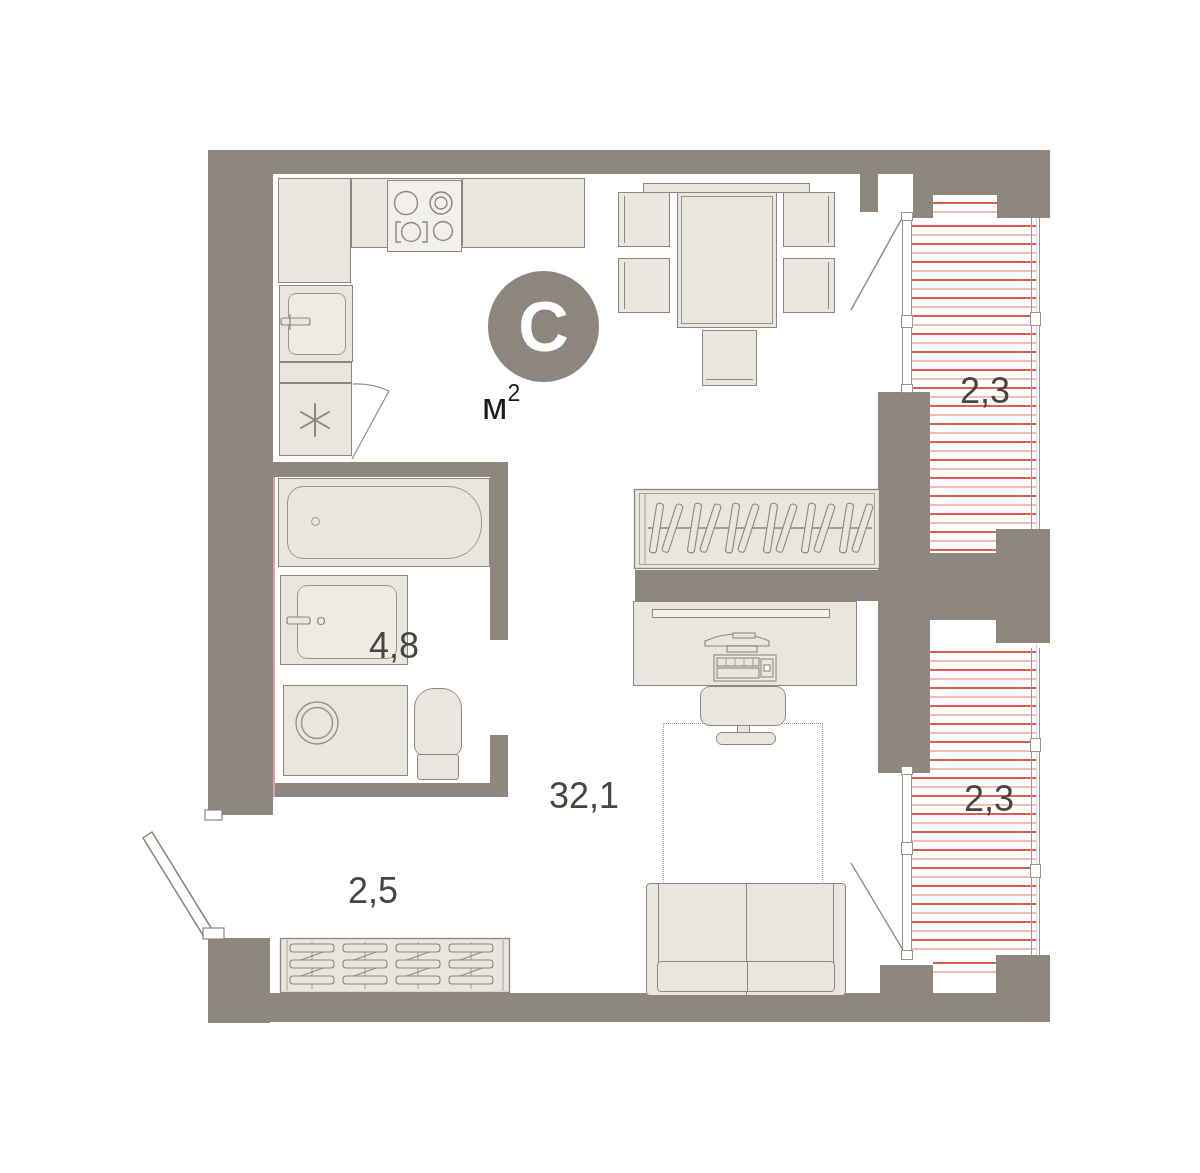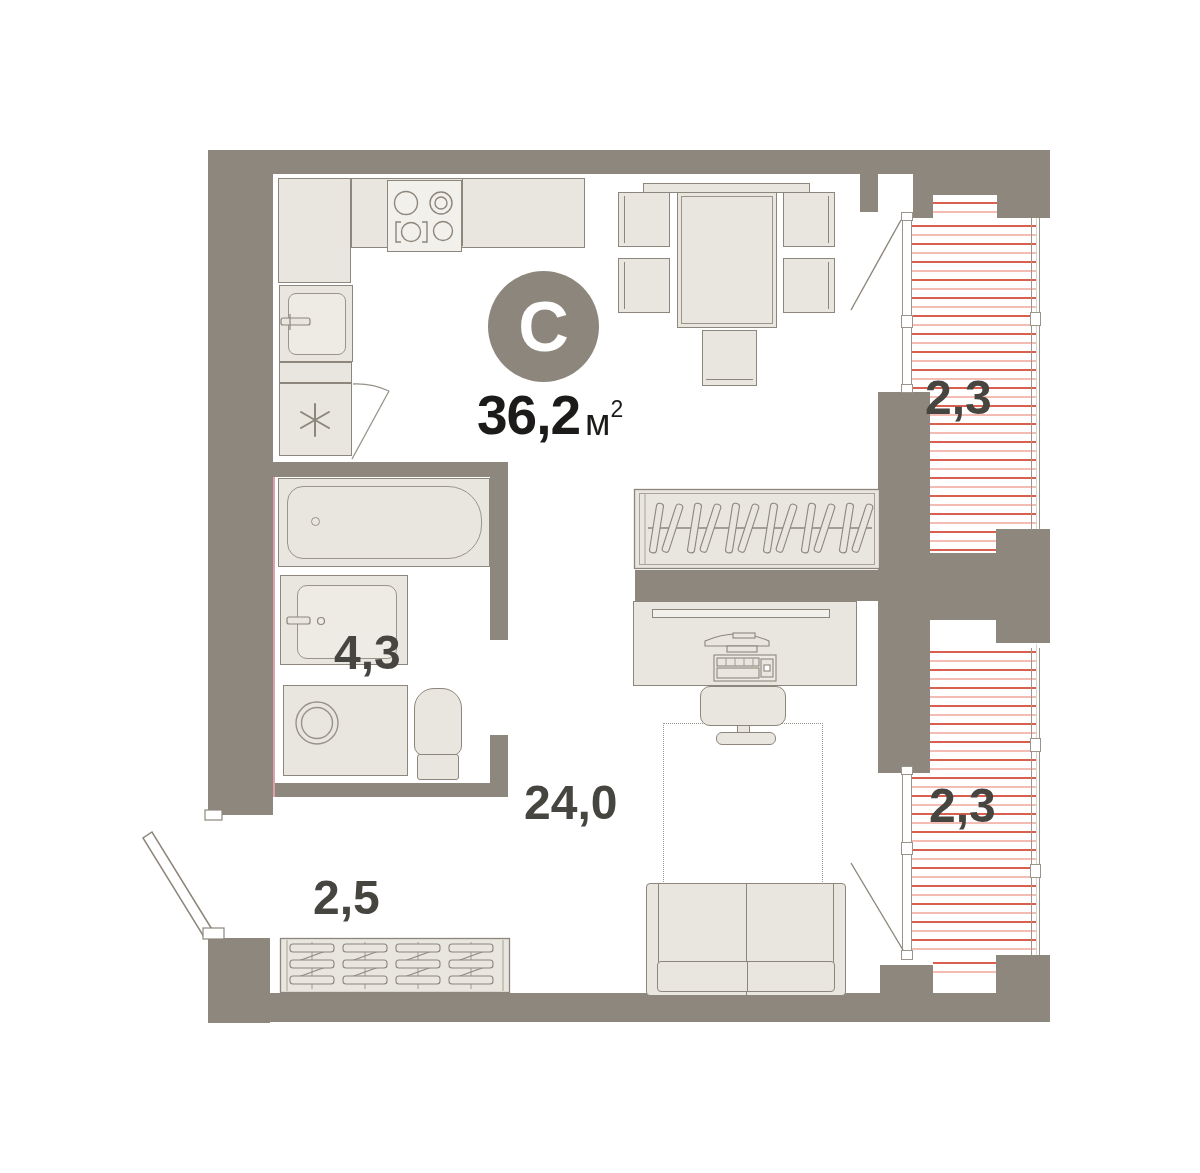--- a/index.html
+++ b/index.html
@@ -17,22 +17,22 @@
         transparent 0px,transparent 7px,var(--hatch-dark) 7px,var(--hatch-dark) 9px,
         transparent 9px,transparent 16px,var(--hatch-light) 16px,var(--hatch-light) 18px);
      border-left:1px solid #d8d4cd;border-right:1px solid #d8d4cd;}
   .furn{position:absolute;background:var(--furn-fill);border:1.3px solid var(--furn-stroke);box-sizing:border-box;}
   .furnlite{position:absolute;background:#f2f0ea;border:1.1px solid var(--furn-stroke);box-sizing:border-box;}
   .inner{position:absolute;border:1px solid var(--window-line);box-sizing:border-box;background:transparent;}
   .win{position:absolute;border-left:1.4px solid var(--window-line);border-right:1.4px solid var(--window-line);box-sizing:border-box;background:#fff;}
   .wincap{position:absolute;background:#fff;border:1px solid var(--window-line);box-sizing:border-box;z-index:6;}
   .lineV{position:absolute;background:var(--furn-stroke);width:1.4px;}
   .lineH{position:absolute;background:var(--furn-stroke);height:1.4px;}
-  .lbl{position:absolute;width:120px;text-align:left;font-size:48px;letter-spacing:0;
-       color:var(--label-color);font-weight:700;z-index:9;}
+  .lbl{position:absolute;width:120px;text-align:center;font-size:36px;letter-spacing:0;
+       color:var(--label-color);font-weight:400;z-index:9;}
   .badge{position:absolute;left:488px;top:271px;width:111px;height:111px;border-radius:50%;
        background:var(--badge-bg);color:var(--badge-text);display:flex;align-items:center;justify-content:center;
        font-size:70px;font-weight:700;z-index:9;}
   .area{position:absolute;left:477px;top:388px;display:flex;align-items:flex-end;z-index:9;color:#1c1b1a;}
   .area .val{font-size:55px;font-weight:700;line-height:1;letter-spacing:-1px;}
   .area .unit{font-size:37px;font-weight:500;line-height:1.05;margin-left:5px;}
   .area .sup{font-size:23px;font-weight:500;line-height:1;position:relative;top:-22px;}
   .dotted{position:absolute;border:1.6px dotted var(--window-line);box-sizing:border-box;z-index:2;}
   svg{position:absolute;left:0;top:0;z-index:5;pointer-events:none;}
 </style>
@@ -255,23 +255,22 @@
       <rect x="717" y="668" width="42" height="10" fill="#e9e6df"></rect>
       <rect x="761" y="659" width="12" height="18" fill="#e9e6df"></rect>
       <rect x="764" y="665" width="6" height="6" fill="#fff"></rect>
     </g>
   </svg>
 
   <div class="badge">
       <span>С</span>
     </div>
   <div class="area">
-    <span class="val">36,2</span>
     <span class="unit">м</span>
     <span class="sup">2</span>
   </div>
   <div class="lbl" style="left:925px;top:370px;">2,3</div>
   <div class="lbl" style="left:929px;top:778px;">2,3</div>
-  <div class="lbl" style="left:334px;top:625px;">4,3</div>
-  <div class="lbl" style="left:524px;top:775px;">24,0</div>
+  <div class="lbl" style="left:334px;top:625px;">4,8</div>
+  <div class="lbl" style="left:524px;top:775px;">32,1</div>
   <div class="lbl" style="left:313px;top:870px;">2,5</div>
 
 </div>
 
 </body></html>

